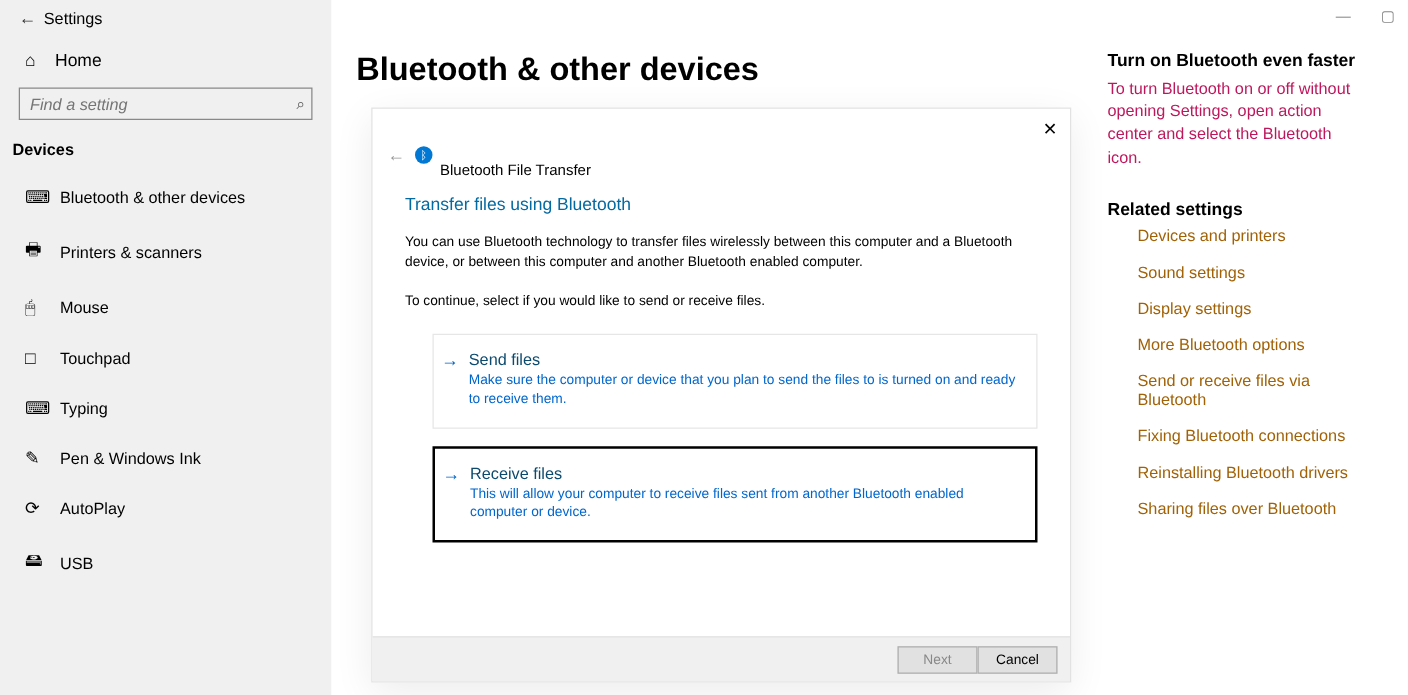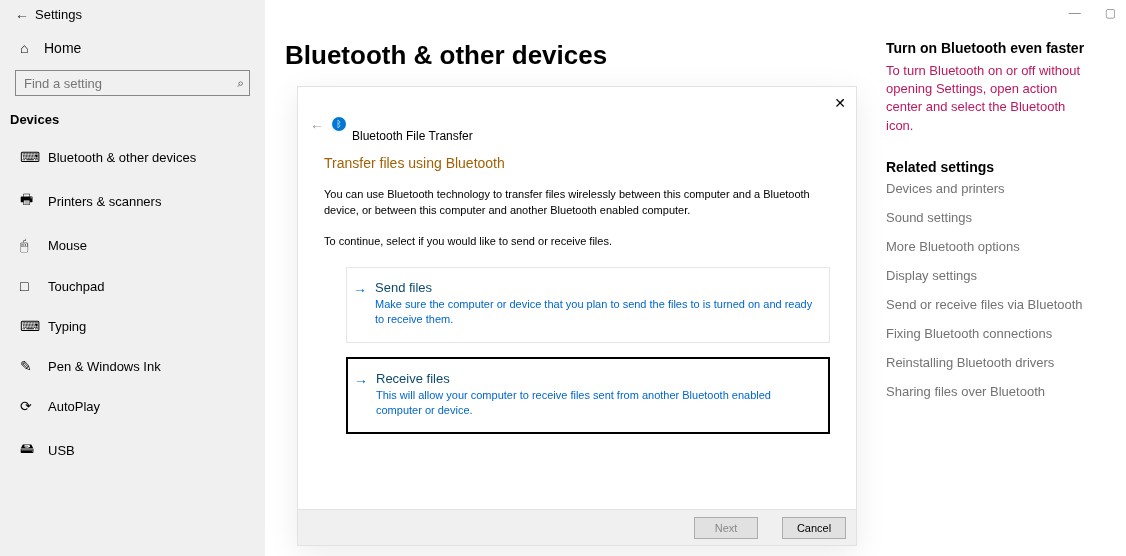--- a/index.html
+++ b/index.html
@@ -7,56 +7,56 @@
 
     
     .sidebar { position: absolute; left: 0; top: 0; width: 265px; height: 556px; background: #f0f0f0; }
     .sidebar-header { display: flex; align-items: center; padding: 6px 15px 10px 15px; }
     .back-arrow { display: inline-block; width: 18px; font-size: 14px; color: #333; }
     .sidebar-title { font-size: 13px; margin-left: 2px; }
     .home-row { display: flex; align-items: center; padding: 8px 20px; cursor: default; }
     .home-row .ic { width: 24px; font-size: 14px; }
     .home-row .lbl { font-size: 14px; }
     .search-box { margin: 6px 15px 12px 15px; position: relative; }
-    .search-box input { width: 100%; height: 26px; padding: 0 26px 0 8px; border: 1px solid #888; background: #f0f0f0; font-size: 13px; }
+    .search-box input { width: 100%; height: 26px; padding: 0 26px 0 8px; border: 1px solid #888; background: #f0f0f0; font-size: 13px; font-style: italic; }
     .search-box .sicon { position: absolute; right: 6px; top: 50%; transform: translateY(-50%); font-size: 12px; color: #555; }
     .section-caption { font-size: 13px; font-weight: 600; padding: 4px 15px 10px 10px; }
     .nav-list { list-style: none; }
     .nav-item { display: flex; align-items: center; padding: 12px 20px; }
     .nav-item .ic { width: 28px; font-size: 14px; }
     .nav-item .lbl { font-size: 13px; }
 
     
     .main { position: absolute; left: 265px; top: 0; right: 0; height: 556px; padding: 40px 30px 0 20px; display: flex; gap: 40px; }
     .content { flex: 1; }
     .content h1 { font-size: 26px; font-weight: 600; margin-bottom: 20px; }
     .right-col { width: 210px; font-size: 13px; }
     .right-col h3 { font-size: 14px; font-weight: 600; margin-bottom: 6px; }
     .right-col p { color: #be185d; line-height: 1.4; margin-bottom: 24px; }
-    .right-col .link-list a { display: block; color: #737373; text-decoration: none; margin-bottom: 14px; font-size: 13px; }
+    .right-col .link-list a { display: block; color: #a16207; text-decoration: none; margin-bottom: 14px; font-size: 13px; margin-left: 24px; }
 
     .winctrl { position: absolute; top: 6px; right: 10px; display: flex; gap: 24px; color: #888; font-size: 12px; }
 
     
     .wizard { position: absolute; left: 297px; top: 86px; width: 560px; height: 460px; background: #fff; border: 1px solid #e2e2e2; box-shadow: 0 8px 30px rgba(0,0,0,.08); }
     .wizard-close { position: absolute; top: 8px; right: 10px; font-size: 14px; color: #000; }
     .wizard-header { display: flex; align-items: center; padding: 18px 14px 8px 12px; }
     .wizard-header .back { font-size: 14px; color: #999; margin-right: 8px; }
     .wizard-header .bicon { display: inline-flex; width: 14px; height: 14px; border-radius: 50%; background: #0078d4; color: #fff; font-size: 9px; align-items: center; justify-content: center; margin-right: 6px; }
     .wizard-header .wtitle { font-size: 12px; margin-top: 24px; }
     .wizard-body { padding: 4px 26px 0 26px; }
-    .wizard-body h2 { color: #a16207; font-size: 14px; font-weight: 400; margin-bottom: 16px; }
+    .wizard-body h2 { color: #0369a1; font-size: 14px; font-weight: 400; margin-bottom: 16px; }
     .wizard-body .intro { font-size: 11px; line-height: 1.45; margin-bottom: 16px; }
     .wizard-body .cont { font-size: 11px; margin-bottom: 20px; }
     .option-box { border: 1px solid #e6e6e6; padding: 12px 14px 14px 28px; margin: 0 0 14px 22px; position: relative; }
     .option-box.highlighted { border: 2px solid #000; }
     .option-box .arrow { position: absolute; left: 6px; top: 12px; color: #0066cc; font-size: 14px; }
     .option-box .opt-title { color: #0c4a6e; font-size: 13px; margin-bottom: 2px; }
     .option-box .opt-desc { color: #0066cc; font-size: 11px; line-height: 1.4; }
-    .wizard-footer { position: absolute; bottom: 0; left: 0; right: 0; height: 36px; background: #f0f0f0; display: flex; justify-content: flex-end; align-items: center; padding: 0 10px; gap: 24px; border-top: 1px solid #e2e2e2; }
+    .wizard-footer { position: absolute; bottom: 0; left: 0; right: 0; height: 36px; background: #f0f0f0; display: flex; justify-content: flex-end; align-items: center; padding: 0 10px; gap: 0; border-top: 1px solid #e2e2e2; }
     .wizard-footer button { width: 64px; height: 22px; font-size: 11px; border: 1px solid #adadad; background: #e1e1e1; }
     .wizard-footer button:disabled { color: #888; }
   </style>
 </head>
 <body>
 
 <div class="winctrl">
   <span>—</span>
   <span>▢</span>
 </div>
@@ -116,22 +116,22 @@
     <h1>Bluetooth &amp; other devices</h1>
   </div>
   <div class="right-col">
     <h3>Turn on Bluetooth even faster</h3>
     <p>To turn Bluetooth on or off without opening Settings, open action center and select the Bluetooth icon.</p>
 
     <h3>Related settings</h3>
     <div class="link-list">
       <a href="#">Devices and printers</a>
       <a href="#">Sound settings</a>
+      <a href="#">Display settings</a>
       <a href="#">More Bluetooth options</a>
-      <a href="#">Display settings</a>
       <a href="#">Send or receive files via Bluetooth</a>
     </div>
 
     <div class="link-list">
       <a href="#">Fixing Bluetooth connections</a>
       <a href="#">Reinstalling Bluetooth drivers</a>
       <a href="#">Sharing files over Bluetooth</a>
     </div>
   </div>
 </div>

